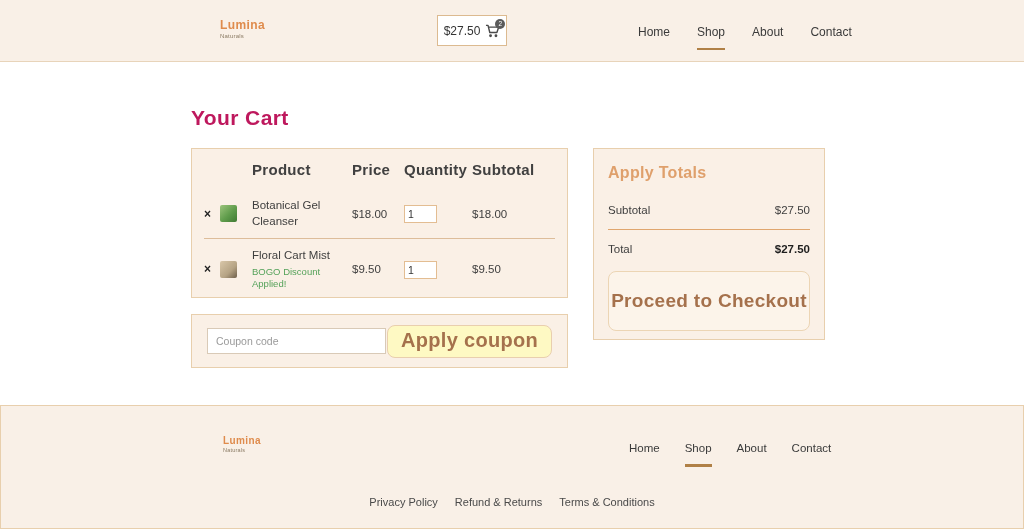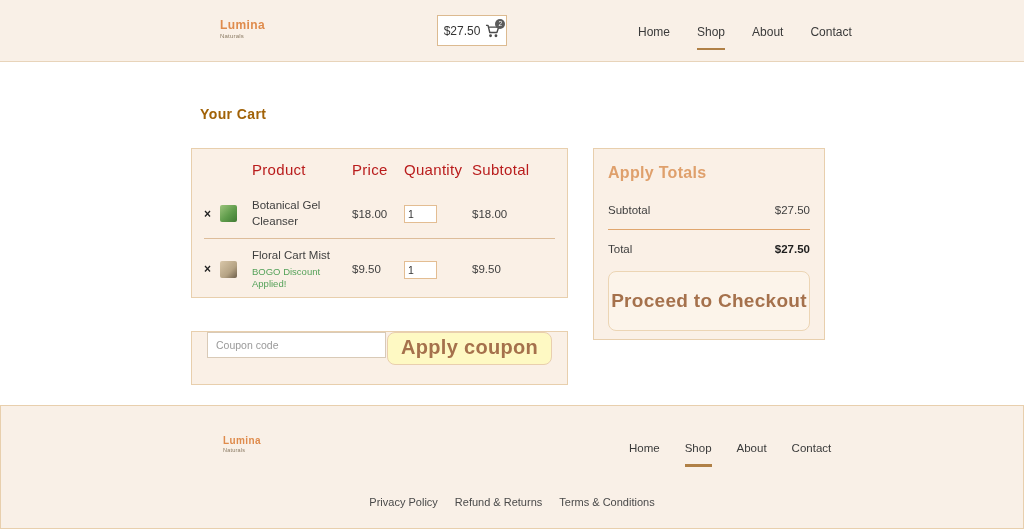--- a/index.html
+++ b/index.html
@@ -31,48 +31,48 @@
     display:flex; align-items:center; justify-content:center;
   }
 
   .header-nav { position:absolute; left:638px; top:25px; display:flex; gap:27px;
     font-size:12px; color:#3a3a3a; }
   .header-nav .nav-item { padding-bottom:9px; cursor:pointer; }
   .header-nav .nav-item.active { border-bottom:2px solid #b08046; }
 
   
   .page-title {
-    position:absolute; left:200px; top:106px;
-    font-size:14px; font-weight:bold; color:#a16207; letter-spacing:.4px;
+    position:absolute; left:191px; top:106px;
+    font-size:21px; font-weight:bold; color:#be185d; letter-spacing:.4px;
   }
 
   .panel { background:#faf0e6; border:1px solid #e8cfad; }
 
   .cart-panel { position:absolute; left:191px; top:148px; width:377px; height:150px; padding:0 12px; }
   .t-grid { display:grid; grid-template-columns:16px 32px 100px 52px 68px 80px; align-items:center; }
   .t-header { height:40px; }
-  .t-header span { font-size:15px; font-weight:normal; color:#b91c1c; letter-spacing:.3px; }
+  .t-header span { font-size:15px; font-weight:bold; color:#404040; letter-spacing:.3px; }
   .t-row { padding:9px 0; }
   .t-row + .t-row { border-top:1px solid #ddbd9a; }
   .remove-x { font-size:12px; font-weight:bold; color:#222; cursor:pointer; }
   .thumb { width:17px; height:17px; border-radius:2px; }
   .thumb-green { background:linear-gradient(135deg,#9cc47c 0%,#5f9c4b 55%,#3f7a33 100%); }
   .thumb-beige { background:linear-gradient(135deg,#d9c7a9 0%,#b5a384 60%,#6e5f4b 100%); }
   .p-name { font-size:11.5px; color:#3e3e3e; line-height:1.35; }
   .p-note { font-size:9.5px; color:#55a25a; margin-top:2px; line-height:1.3; }
   .p-price, .p-subtotal { font-size:11.5px; color:#3e3e3e; }
   .qty-input {
     width:33px; height:18px; border:1px solid #e3bd92; background:#fff;
     font-size:10.5px; color:#333; padding:0 3px;
     font-family:"Liberation Sans", sans-serif;
   }
 
   .coupon-panel {
     position:absolute; left:191px; top:314px; width:377px; height:54px;
-    display:flex; align-items:flex-start; justify-content:space-between; padding:0 15px;margin-top:17px;
+    display:flex; align-items:center; justify-content:space-between; padding:0 15px;
   }
   .coupon-input {
     width:179px; height:26px; border:1px solid #d9cab7; background:#fff;
     font-size:10.5px; color:#333; padding:0 8px;
     font-family:"Liberation Sans", sans-serif;
   }
   .coupon-input::placeholder { color:#9a9a9a; }
   .apply-btn {
     font-size:20px; font-weight:bold; color:#a5714c; letter-spacing:.3px;
     background:#fef9c3; border:1px solid #e9cfae; border-radius:8px;

